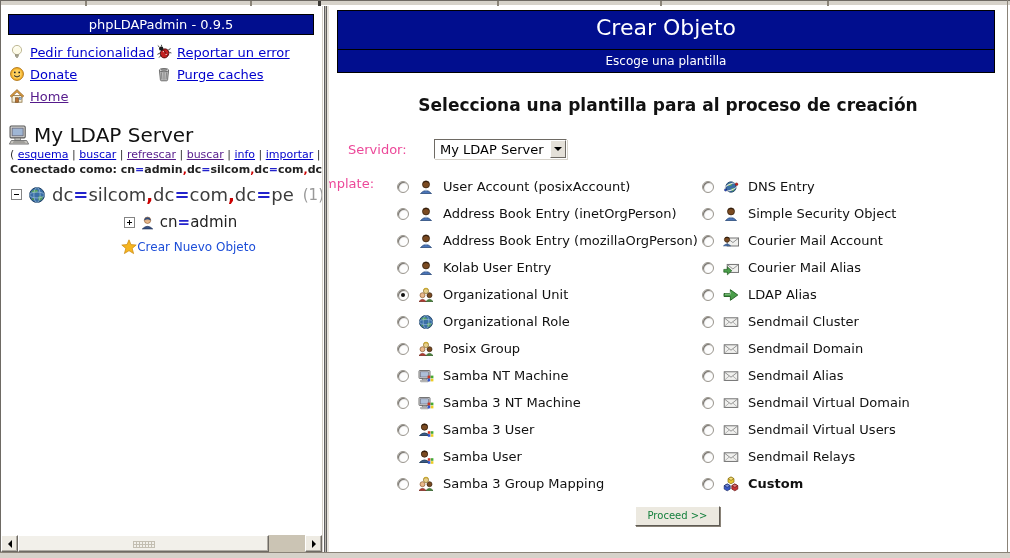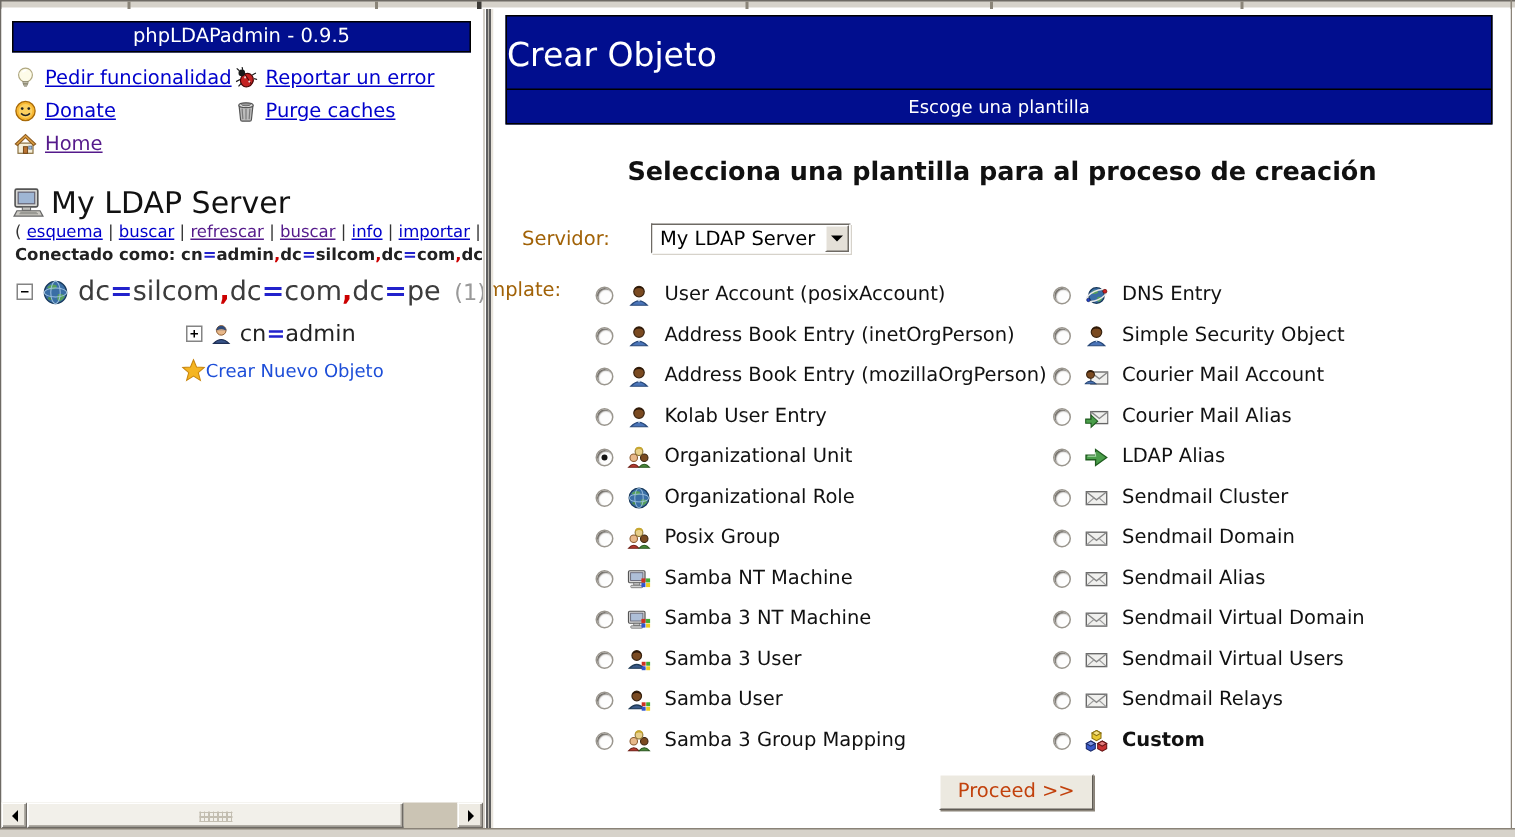--- a/index.html
+++ b/index.html
@@ -70,27 +70,27 @@
     border:1px solid; border-color:#fff #6e6a64 #6e6a64 #fff; box-shadow:inset -1px -1px 0 #b0aca4;
     position:relative; cursor:grab; }
   .sb-thumb::after { content:""; position:absolute; left:50%; top:5px; width:22px; height:7px; margin-left:-11px;
     background:repeating-linear-gradient(90deg,#b8b2a4 0 1px,transparent 1px 3px),
                repeating-linear-gradient(0deg,#b8b2a4 0 1px,transparent 1px 3px);
     opacity:.8; }
   .sb-track { flex:1; }
 
   
   .main-header { margin:4px 12px 0 8px; border:1px solid #000; background:#010e8e; color:#fff; }
-  .main-title { text-align:left; font-size:22px; padding:14px 0 9px; border-bottom:1px solid #000; }
+  .main-title { text-align:center; font-size:22px; padding:4px 0 9px; border-bottom:1px solid #000; }
   .main-subtitle { text-align:center; font-size:12px; padding:4px 0 4px; }
   .main-heading { text-align:center; font-size:17px; font-weight:bold; margin-top:22px; color:#111; }
 
   .form-area { margin:24px 0 0 19px; }
   .form-row { display:flex; }
-  .form-label { width:86px; flex:0 0 86px; padding-top:3px; color:#a16207; }
+  .form-label { width:86px; flex:0 0 86px; padding-top:3px; color:#ec4899; }
   .tmpl-row-wrap { margin-top:14px;justify-content:flex-end; }
   .tmpl-cols { display:flex; }
   .tmpl-col { width:305px; flex:0 0 305px; }
   .trow { display:flex; align-items:center; height:27px; gap:9px; cursor:pointer; }
   .tlabel { color:#111; white-space:nowrap; }
   .tlabel.bold { font-weight:bold; }
 
   .radio { width:12px; height:12px; flex:0 0 12px; border-radius:50%; background:#fdfdfd;
     border:1px solid #9a968e;
     box-shadow:inset 1px 1px 1px #6e6a64, inset -1px -1px 1px #ffffff; position:relative; cursor:pointer; }
@@ -100,21 +100,21 @@
   
   .sel { display:inline-flex; height:20px; margin-left:0;
     border:1px solid; border-color:#6e6a64 #fff #fff #6e6a64;
     box-shadow:inset 1px 1px 0 #3c3a36, 1px 1px 0 #d6d2ca; background:#fff; cursor:pointer; }
   .sel-text { padding:2px 6px 0 5px; white-space:nowrap; background:#fff; }
   .sel-btn { width:16px; background:#e4e0d8; border:1px solid; border-color:#fff #6e6a64 #6e6a64 #fff;
     display:flex; align-items:center; justify-content:center; }
   .sel-btn .tri-d { width:0; height:0; border:4px solid transparent; border-top-color:#000; margin-bottom:-4px; }
 
   .proceed-wrap { text-align:center; margin-top:9px; }
-  .btn { display:inline-block; background:#ece9e0; padding:3px 12px 4px; font-size:13px; color:#c2410c;
+  .btn { display:inline-block; background:#ece9e0; padding:3px 12px 4px; font-size:10px; color:#15803d;
     border:1px solid; border-color:#ffffff #5f5b54 #5f5b54 #ffffff;
     box-shadow:1px 1px 0 #8a8378; cursor:pointer; }
 
   .hidden-defs { position:absolute; width:0; height:0; overflow:hidden; }
 </style>
 </head>
 <body>
 
 <svg class="hidden-defs" xmlns="http://www.w3.org/2000/svg" aria-hidden="true">
   <defs>

